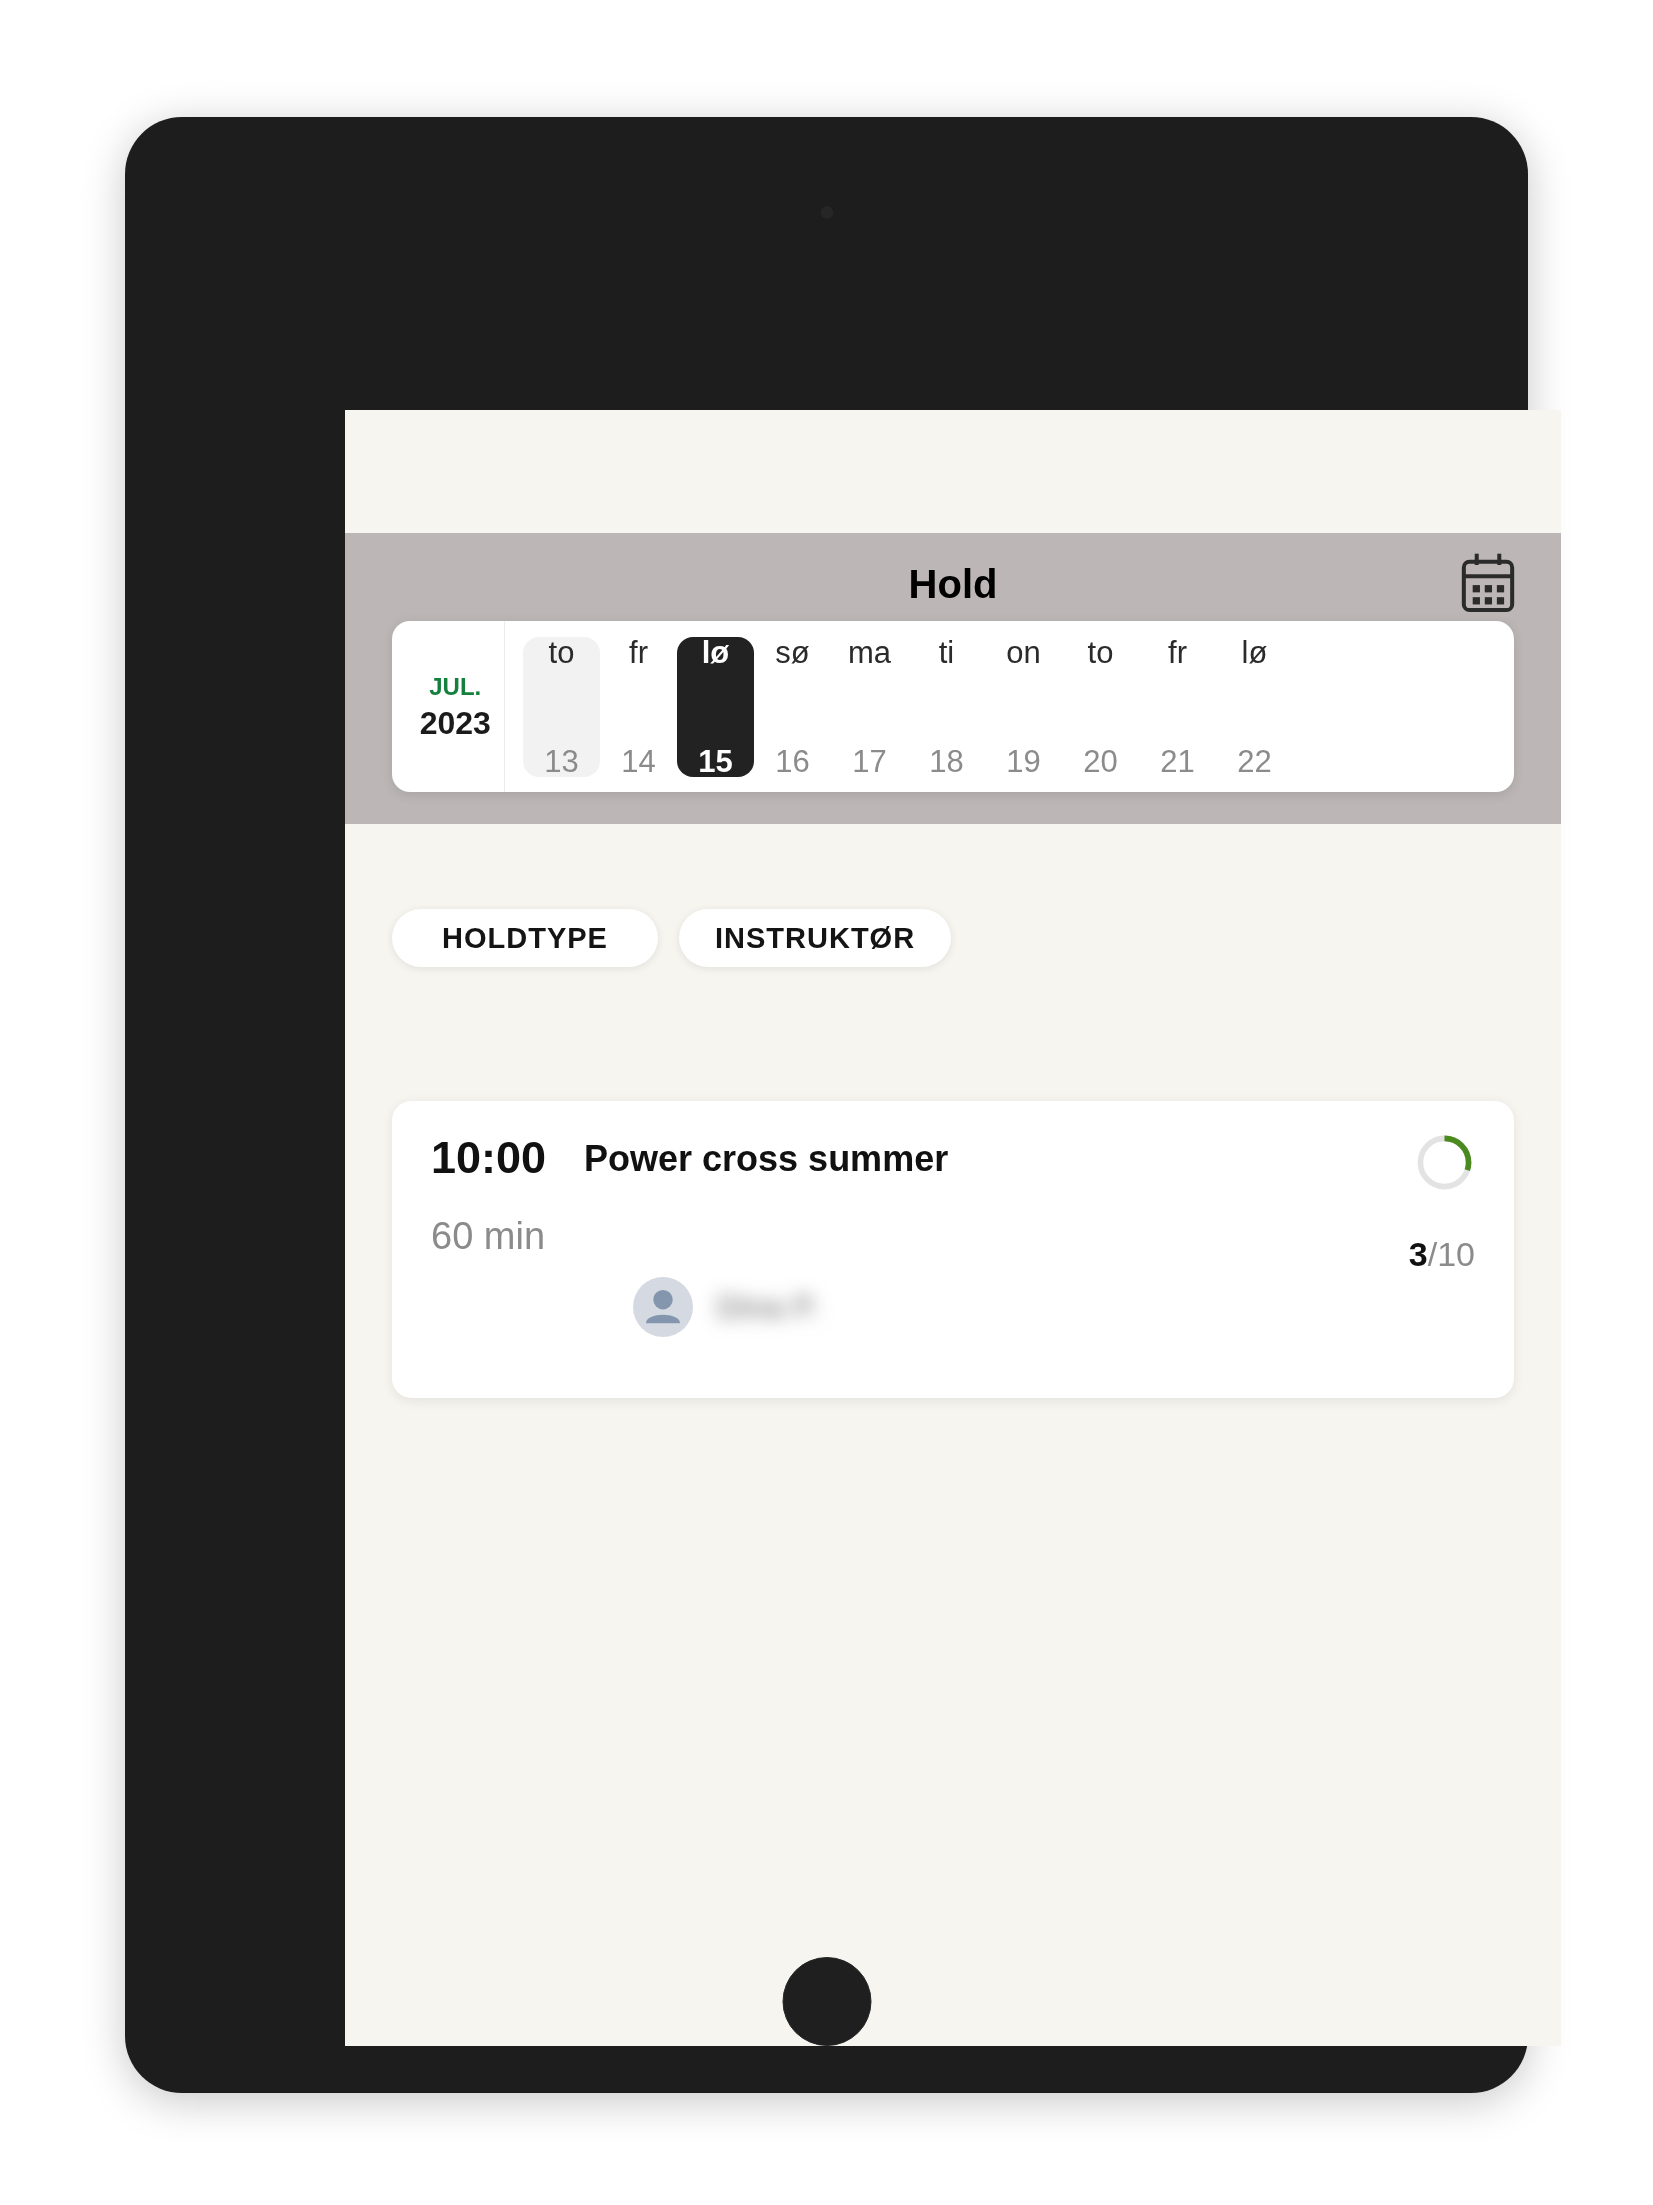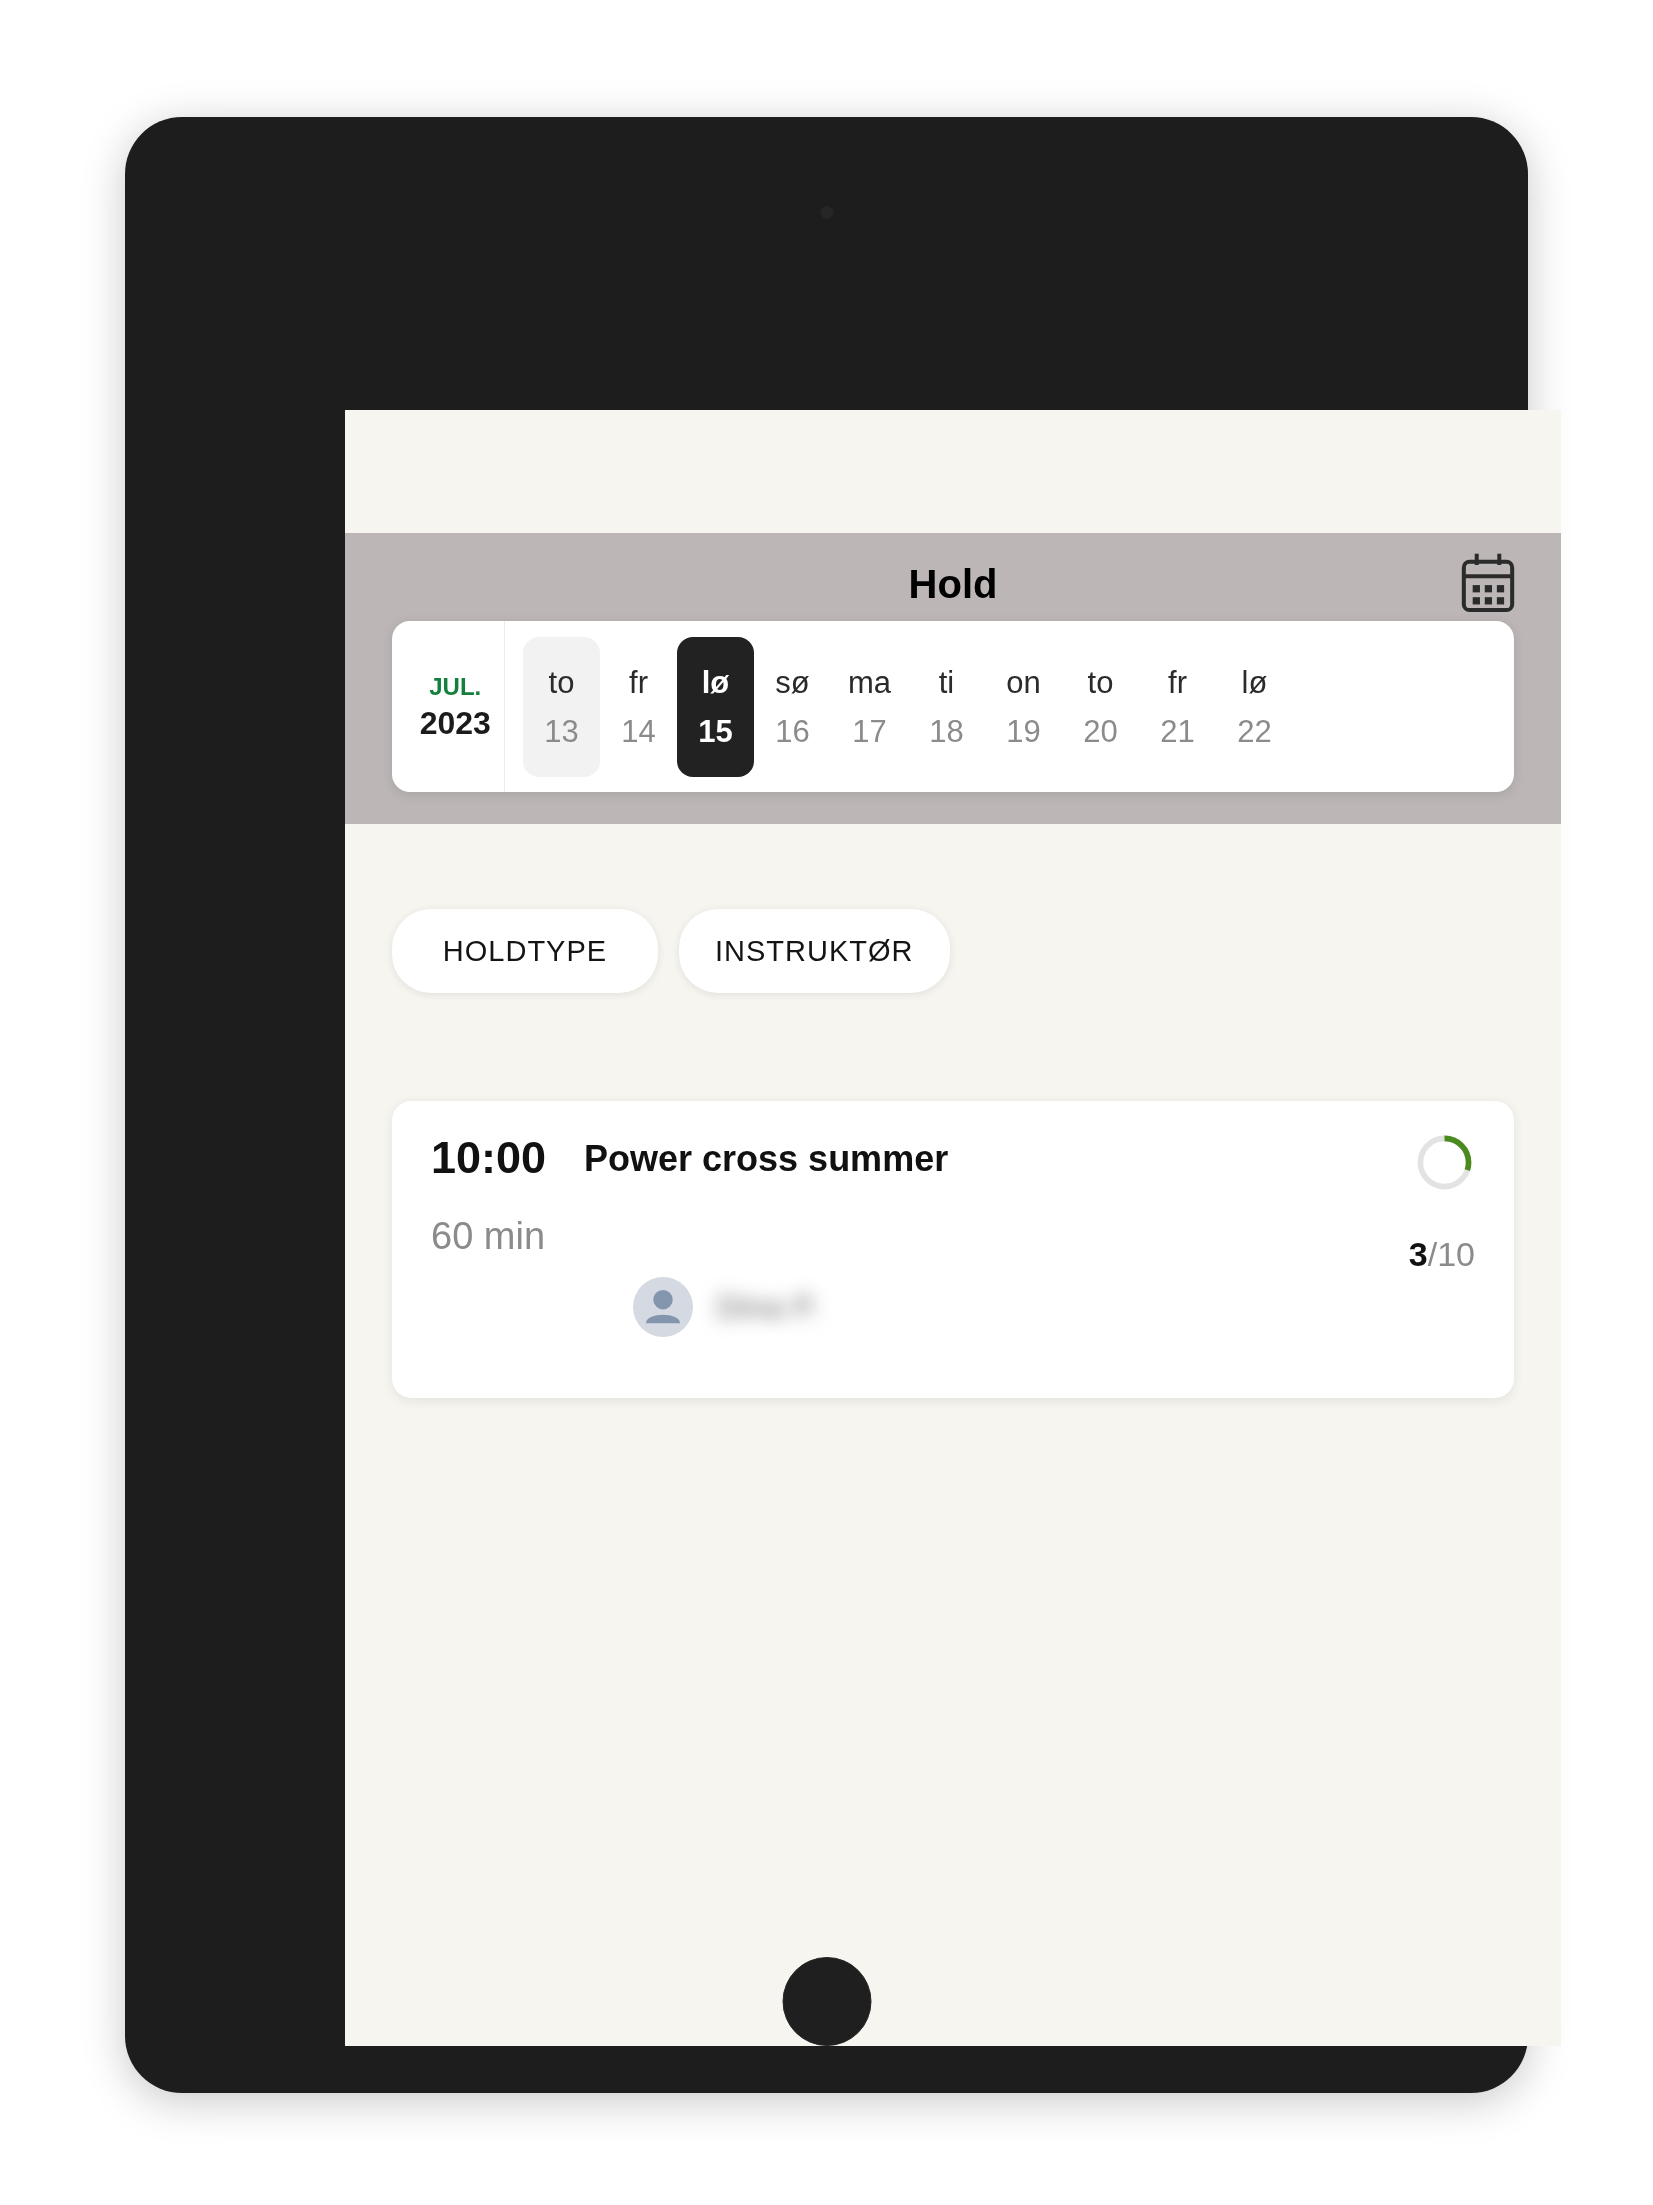--- a/index.html
+++ b/index.html
@@ -203,21 +203,21 @@
     flex: 1;
     padding-left: 18px;
   }
   .day-cell {
     flex: 0 0 77px;
     height: 140px;
     border-radius: 16px;
     display: flex;
     flex-direction: column;
     align-items: center;
-    justify-content: center;
+    justify-content: space-between;
     gap: 18px;
   }
   .day-cell .dow {
     font-size: 31px;
     color: #2b2b2b;
     line-height: 1;
   }
   .day-cell .dnum {
     font-size: 31px;
     color: #8b8b8b;
@@ -240,29 +240,29 @@
     position: absolute;
     left: 47px;
     top: 499px;
     display: flex;
     gap: 21px;
     width: 1169px;
   }
   .filter-pill {
     flex: 0 0 auto;
     min-width: 266px;
-    height: 84px;
+    height: 58px;
     background: #ffffff;
     border-radius: 39px;
     box-shadow: 0 1.6px 8px rgba(0,0,0,0.09);
     display: flex;
     align-items: center;
     justify-content: center;
     font-size: 29px;
-    font-weight: normal;
+    font-weight: bold;
     letter-spacing: 1px;
     color: #141414;
     padding: 0 36px;
     box-sizing: border-box;
     white-space: nowrap;
   }
 
   
   #class-list {
     position: absolute;

